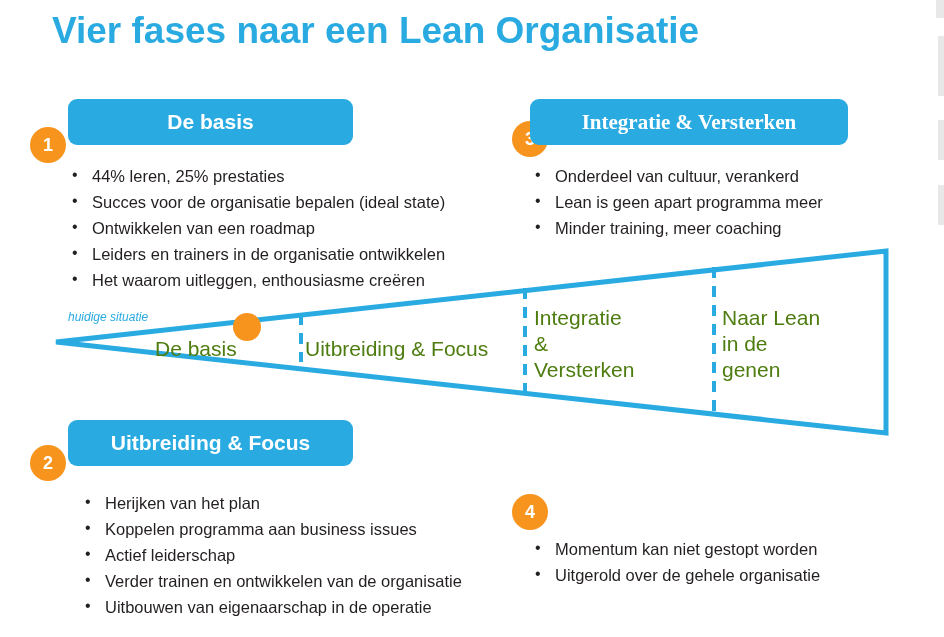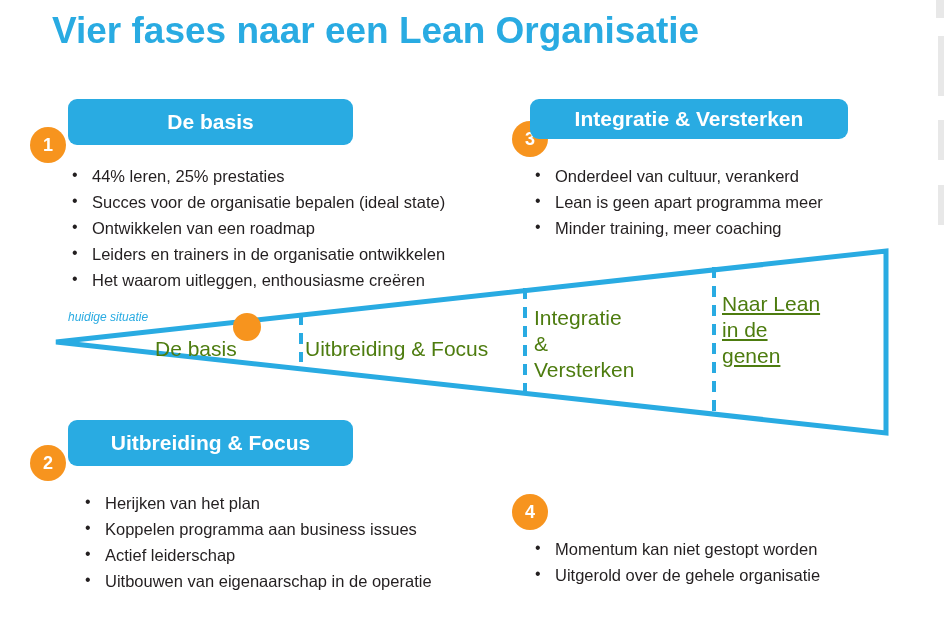--- a/index.html
+++ b/index.html
@@ -39,21 +39,21 @@
     font-size: 21px;
     display: flex;
     align-items: center;
     justify-content: center;
     box-sizing: border-box;
     padding: 0 14px;
     white-space: nowrap;
   }
   #pill1 { left: 68px;  top: 99px;  width: 285px; height: 46px; }
   #pill2 { left: 68px;  top: 420px; width: 285px; height: 46px; }
-  #pill3 { left: 530px; top: 99px;  width: 318px; height: 40px; }
+  #pill3 { left: 530px; top: 99px;  width: 318px; height: 46px; font-family: Liberation Serif, serif; }
   #pill4 { left: 530px; top: 472px; width: 318px; height: 46px; }
 
   
   .num-circle {
     position: absolute;
     width: 36px;
     height: 36px;
     border-radius: 50%;
     background: #F7941E;
     color: #ffffff;
@@ -111,21 +111,21 @@
   .seg-label {
     position: absolute;
     text-align: left;
     font-size: 21px;
     color: #4d7c0f;
     line-height: 26px;
   }
   #seg1 { left: 155px; top: 336px; width: 140px; }
   #seg2 { left: 305px; top: 336px; width: 222px; }
   #seg3 { left: 534px; top: 305px; width: 180px; }
-  #seg4 { left: 722px; top: 291px; width: 160px; text-decoration: underline; }
+  #seg4 { left: 722px; top: 305px; width: 160px; }
 
   #huidige {
     position: absolute;
     left: 68px;
     top: 310px;
     font-size: 12px;
     font-style: italic;
     color: #29ABE2;
     white-space: nowrap;
   }
@@ -189,20 +189,21 @@
     </ul>
   </div>
 
   <div id="num2" class="num-circle">2</div>
   <div id="pill2" class="pill">Uitbreiding &amp; Focus</div>
   <div id="bullets2" class="bullets">
     <ul>
       <li>Herijken van het plan</li>
       <li>Koppelen programma aan business issues</li>
       <li>Actief leiderschap</li>
+      <li>Verder trainen en ontwikkelen van de organisatie</li>
       <li>Uitbouwen van eigenaarschap in de operatie</li>
     </ul>
   </div>
 
   <div id="num3" class="num-circle">3</div>
   <div id="pill3" class="pill">Integratie &amp; Versterken</div>
   <div id="bullets3" class="bullets">
     <ul>
       <li>Onderdeel van cultuur, verankerd</li>
       <li>Lean is geen apart programma meer</li>

